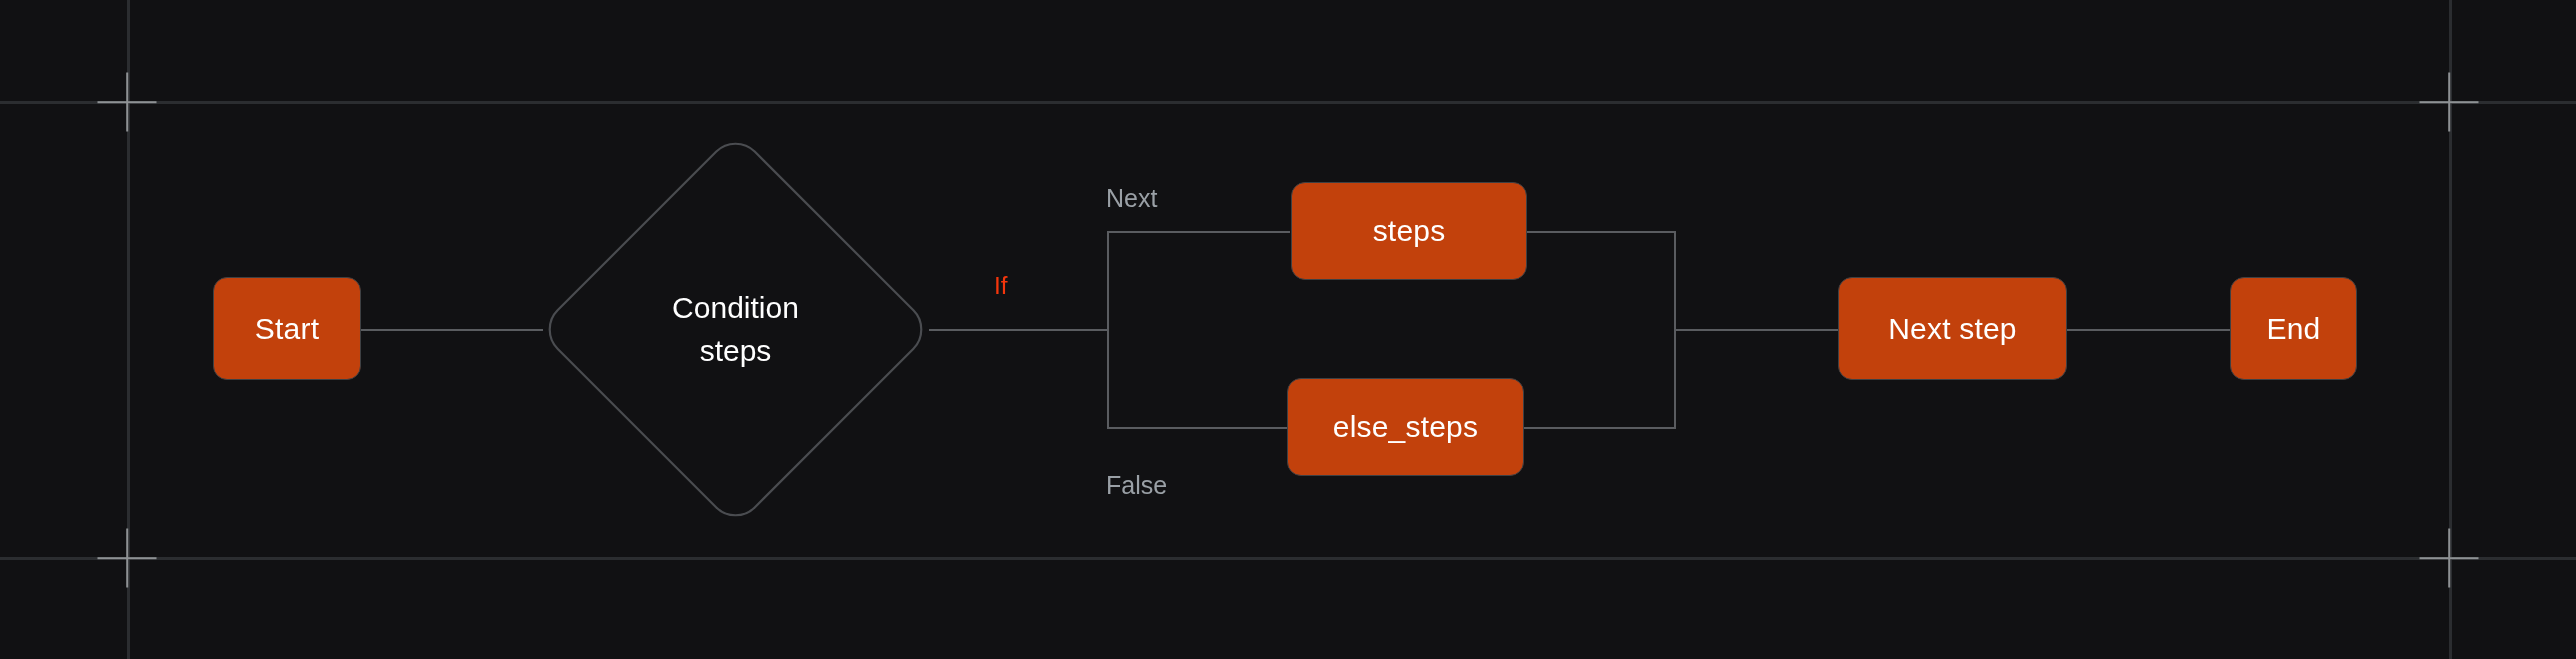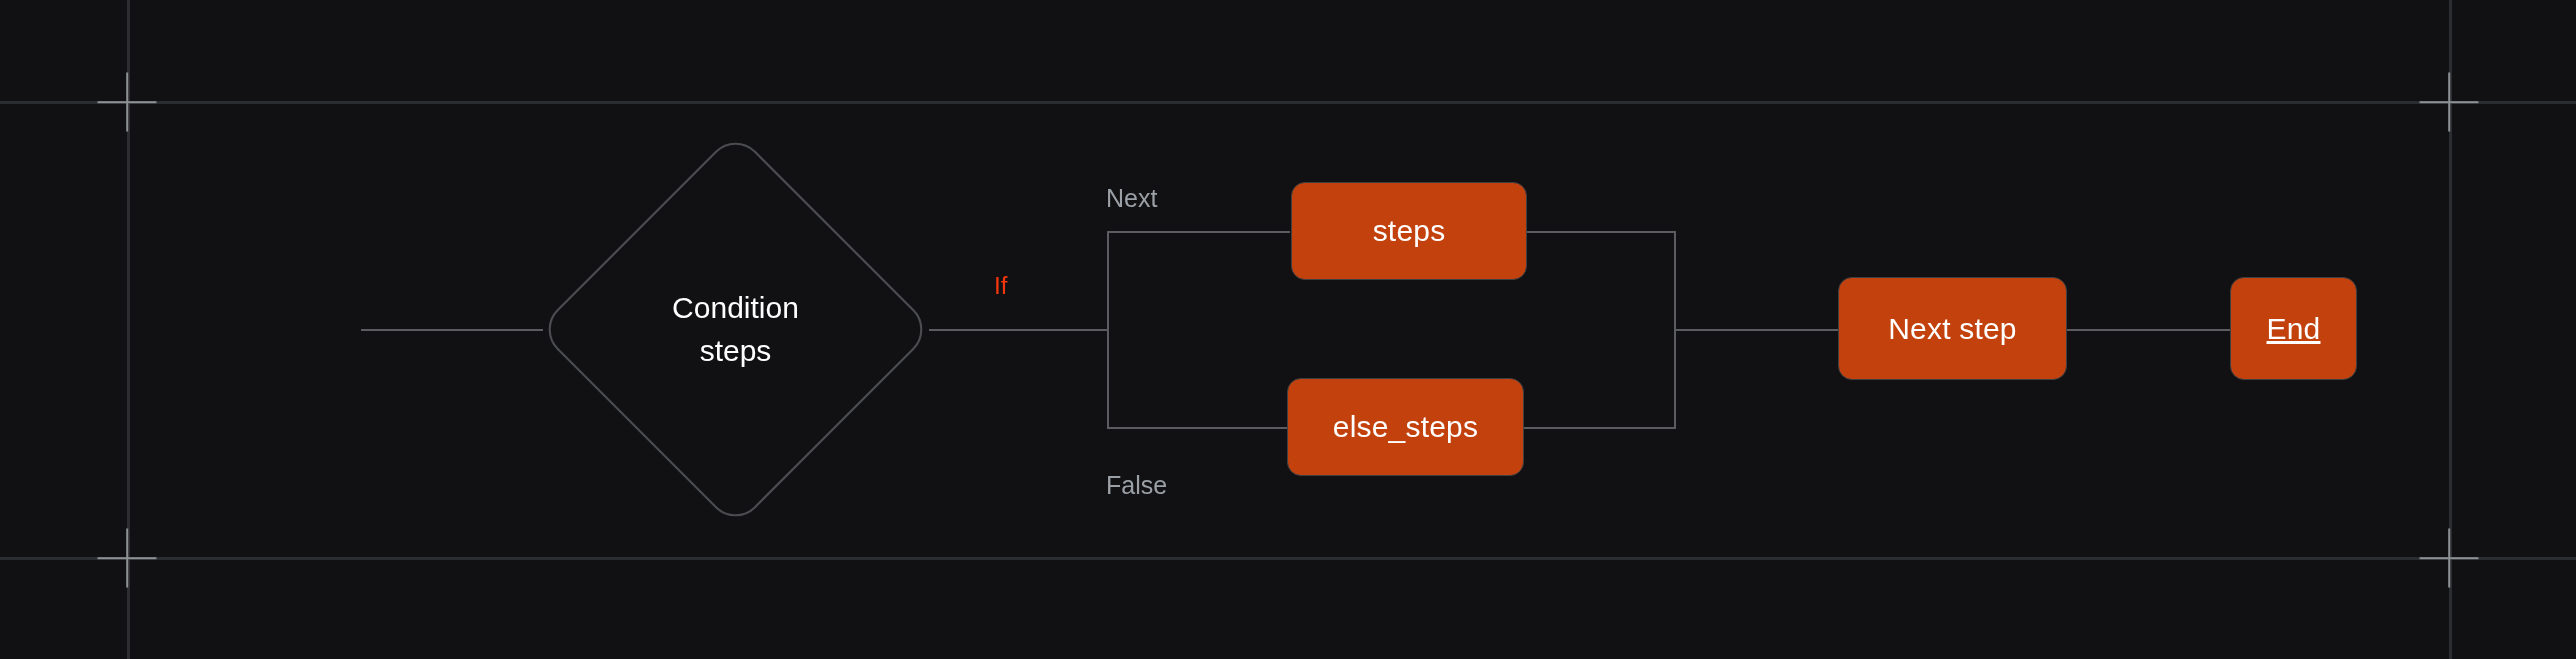--- a/index.html
+++ b/index.html
@@ -146,20 +146,23 @@
 
   <div class="conn conn-h" style="left:1525px; top:231px; width:150px;"></div>
 
   <div class="conn conn-v" style="left:1674px; top:231px; height:197px;"></div>
   <div class="conn conn-h" style="left:1523px; top:427px; width:153px;"></div>
 
   <div class="conn conn-h" style="left:1674px; top:329px; width:164px;"></div>
 
   <div class="conn conn-h" style="left:2066px; top:329px; width:164px;"></div>
 
+  <div class="node" style="left:213px; top:277px; width:148px; height:103px;">
+    <span>Start</span>
+  </div>
 
   <div class="diamond-wrap" style="left:541px; top:135px; width:389px; height:389px;">
     <svg class="diamond-shape" viewBox="0 0 446 446" preserveAspectRatio="none" aria-hidden="true">
       <path d="M 223 10
                Q 236 10 245 19
                L 427 201
                Q 436 210 436 223
                Q 436 236 427 245
                L 245 427
                Q 236 436 223 436
@@ -181,21 +184,21 @@
   </div>
 
   <div class="node" style="left:1838px; top:277px; width:229px; height:103px;">
     <span>Next step</span>
   </div>
 
   <div class="node" style="left:1287px; top:378px; width:237px; height:98px;">
     <span>else_steps</span>
   </div>
 
-  <div class="node" style="left:2230px; top:277px; width:127px; height:103px;text-decoration:underline;">
+  <div class="node" style="left:2230px; top:277px; width:127px; height:103px;">
     <span>End</span>
   </div>
 
   <div class="edge-label accent" style="left:994px; top:272px;">If</div>
 
   <div class="edge-label" style="left:1106px; top:184px;">Next</div>
 
   <div class="edge-label" style="left:1106px; top:443px;margin-top:28px;">False</div>
 
 </div>

